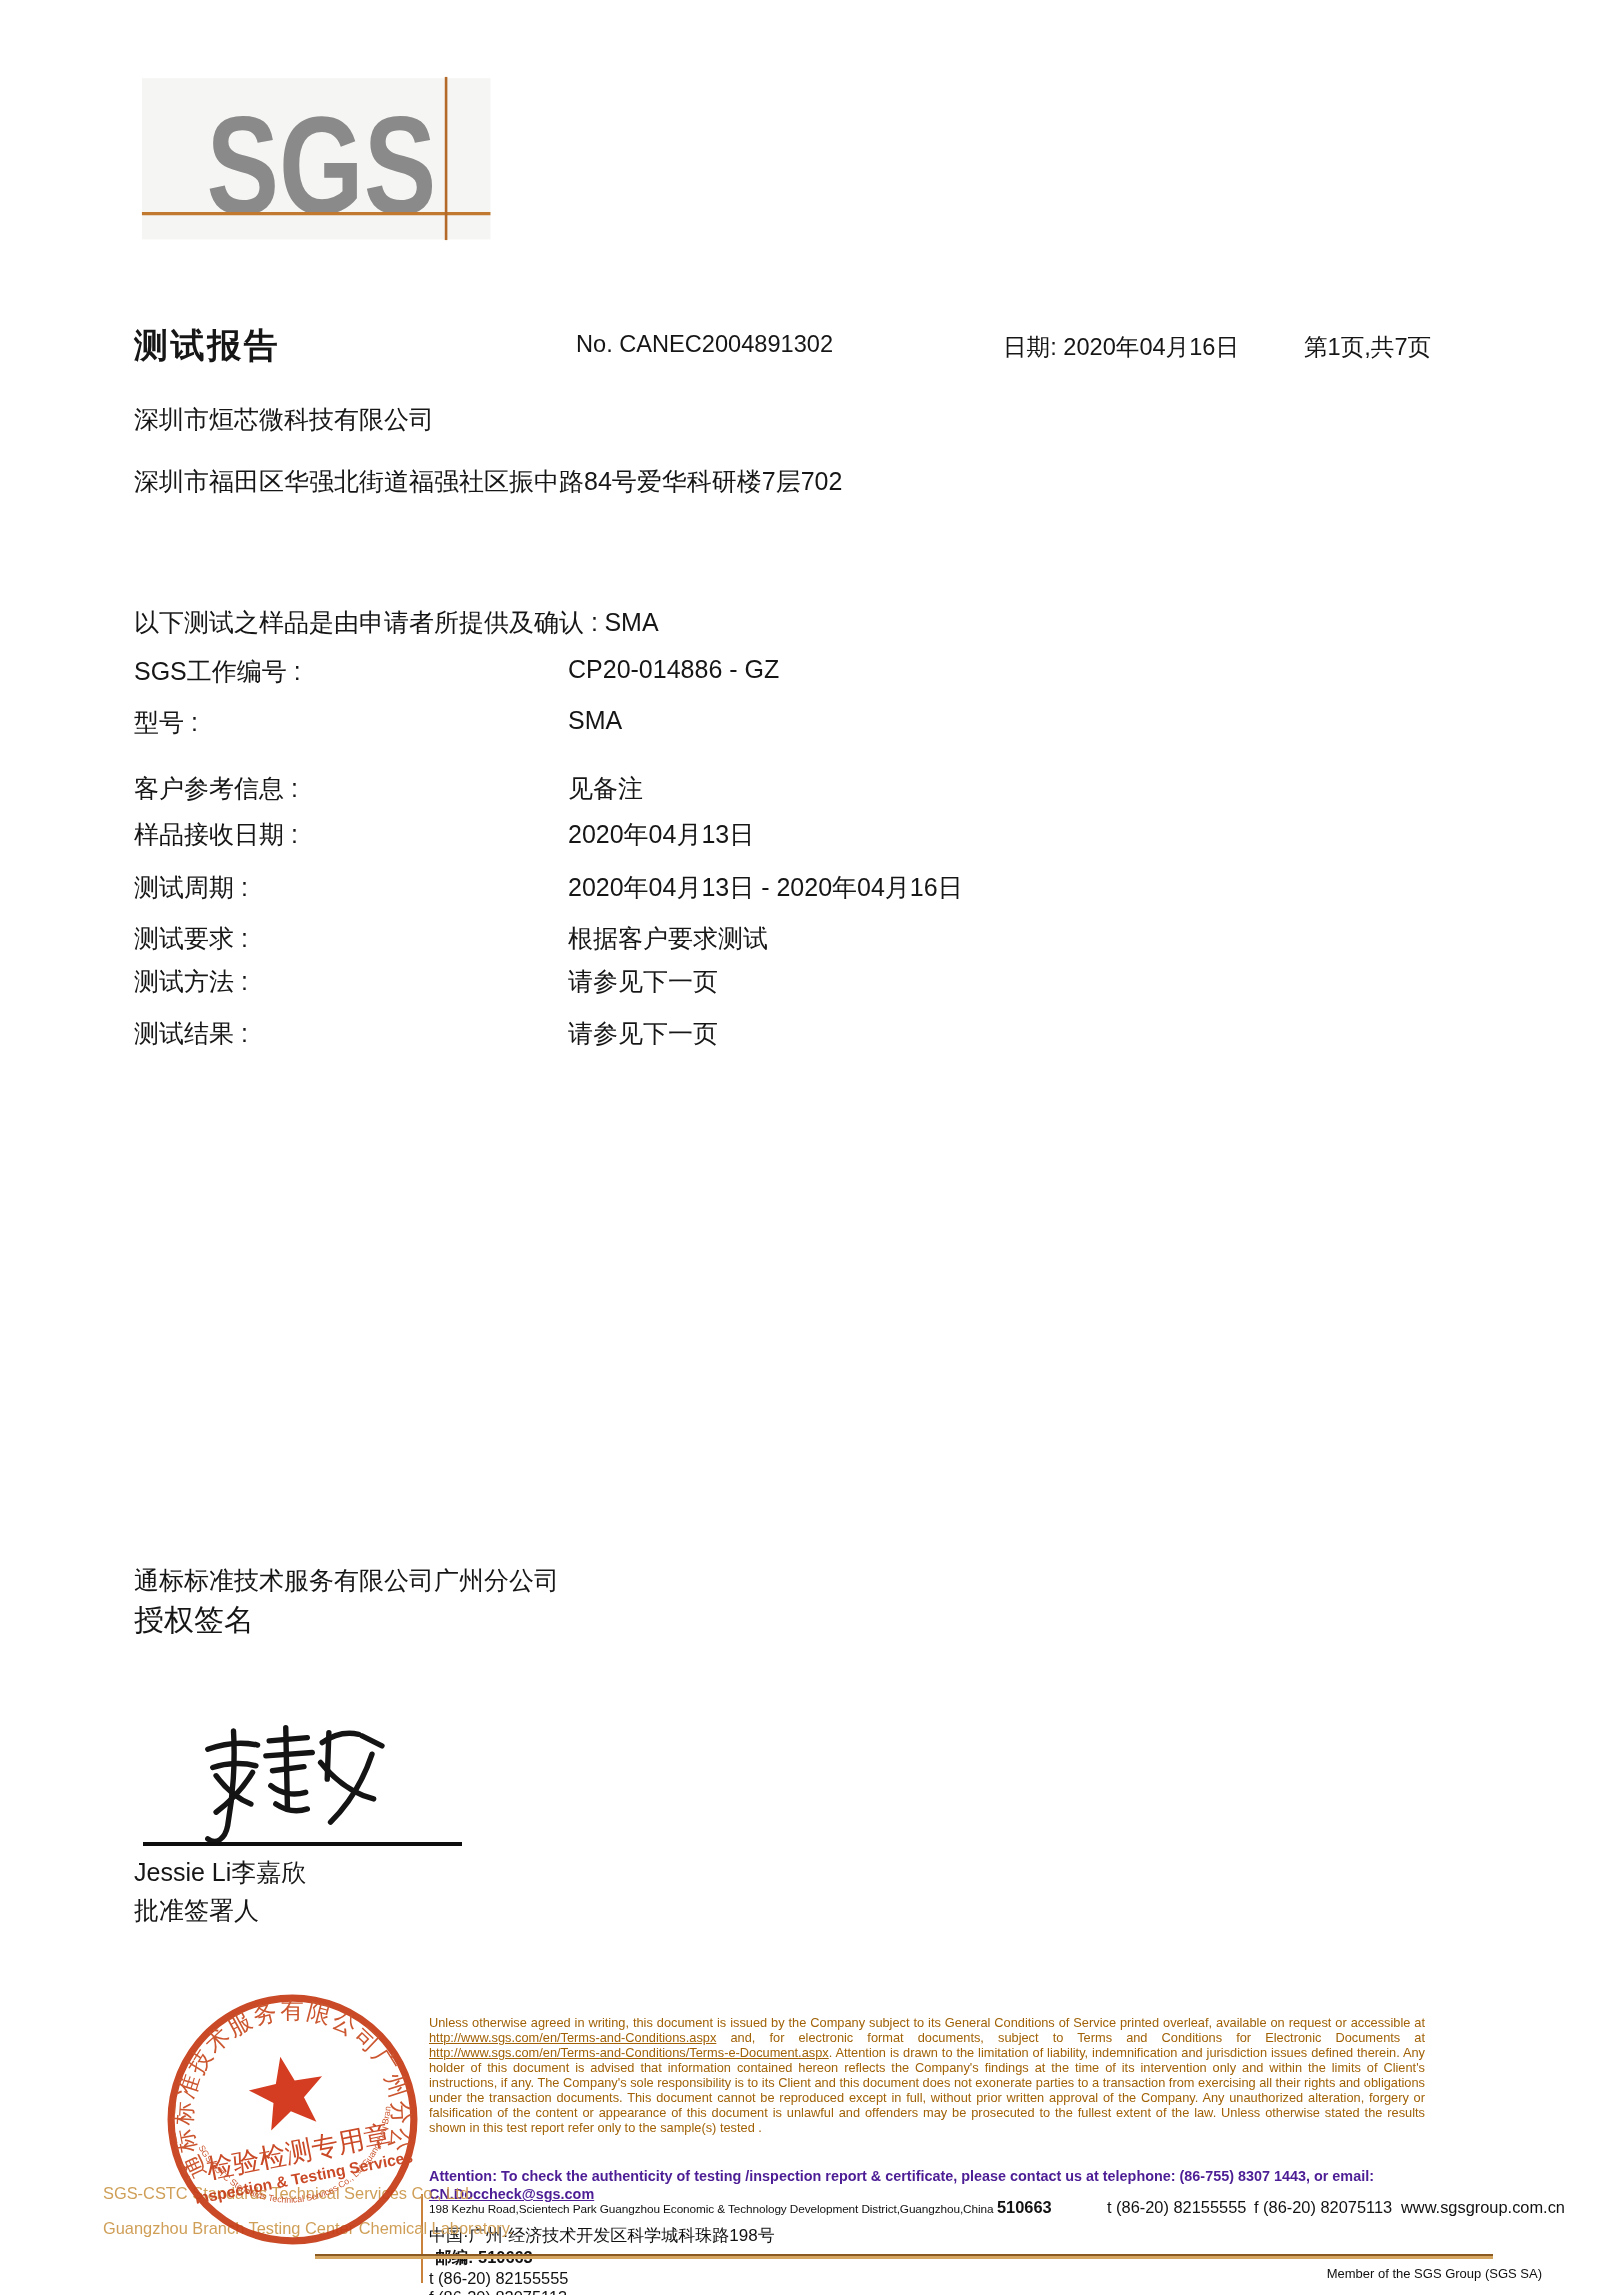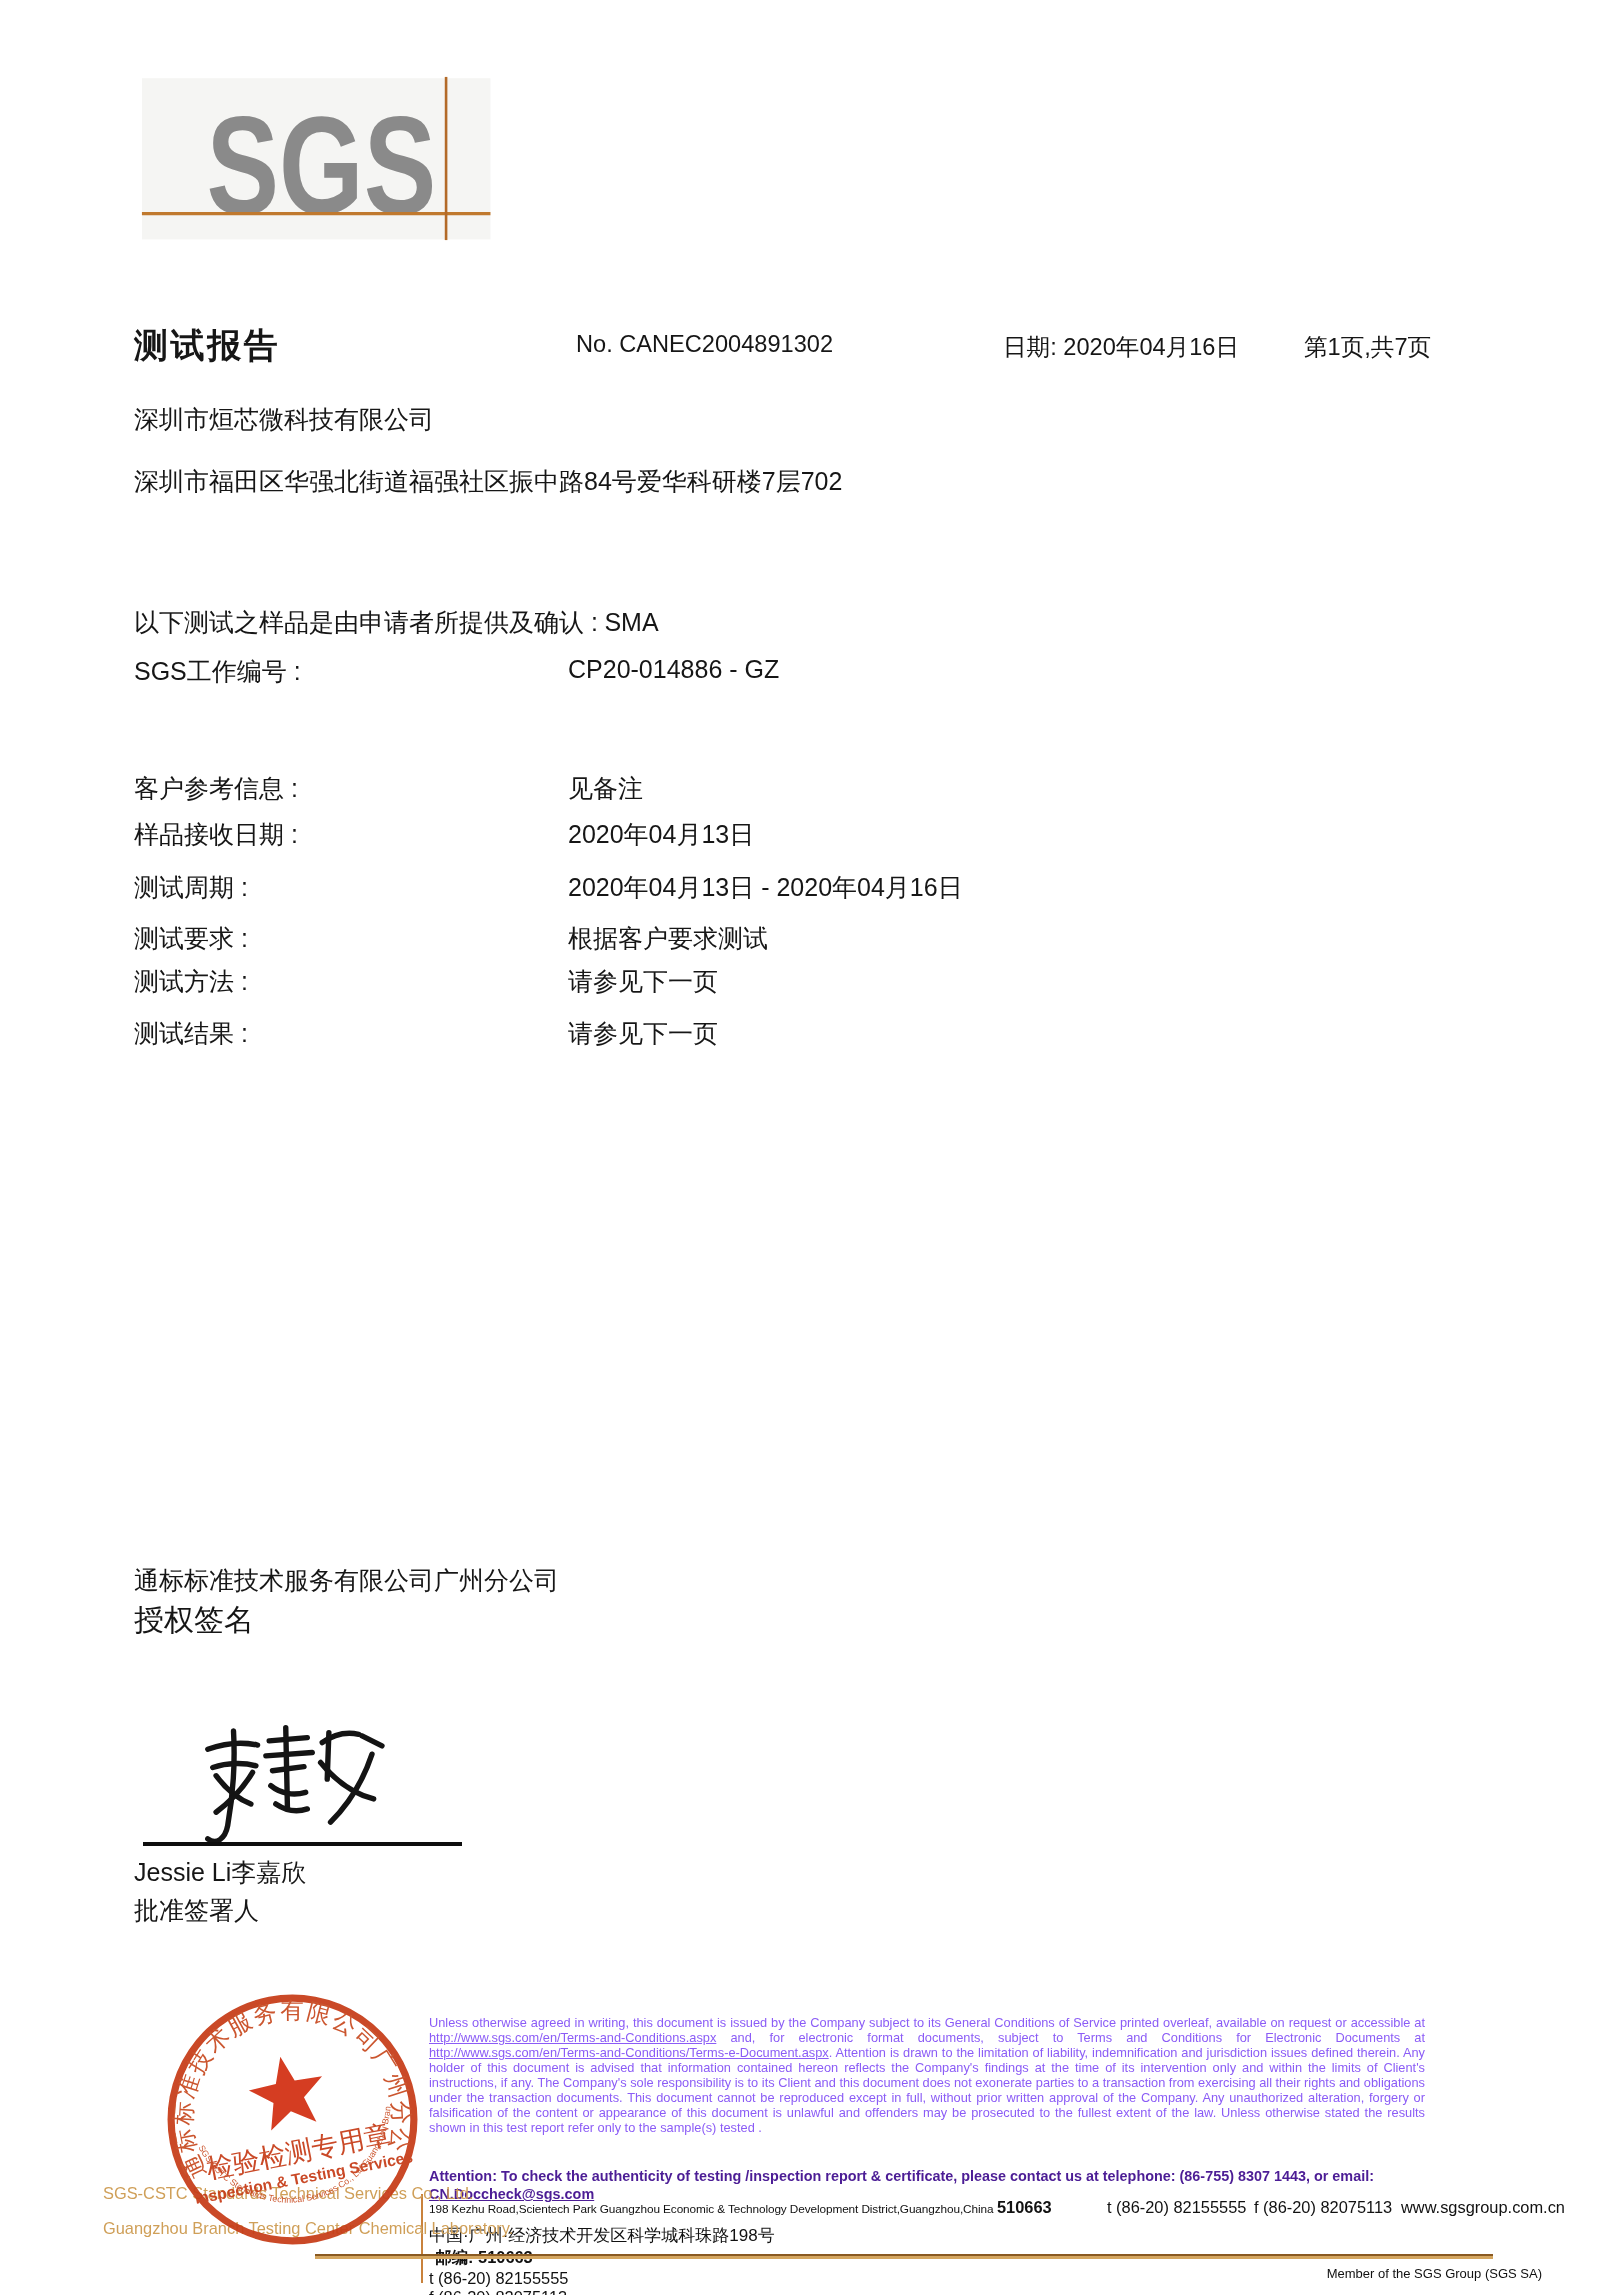--- a/index.html
+++ b/index.html
@@ -30,21 +30,21 @@
   .sig-caption{left:134px;top:1600px;font-size:30px;}
   .sig-svg{left:196px;top:1721px;width:216px;height:141px;}
   .sig-line{left:143px;top:1842px;width:319px;height:3.9px;background:#0e0e0e;}
   .signer{left:134px;top:1856px;font-size:25px;}
   .signer-title{left:134px;top:1894px;font-size:25px;}
   
   .f-company1{left:103px;top:2184px;font-size:16.4px;color:#cf9f58;z-index:1;}
   .f-company2{left:103px;top:2219px;font-size:16.4px;color:#cf9f58;z-index:1;}
   .stamp{left:162px;top:1989px;width:261px;height:261px;z-index:3;transform:rotate(-11deg);opacity:.93;}
   .legal{left:429px;top:2015px;width:996px;font-size:12.8px;line-height:15px;
-         text-align:justify;color:#8b5cf6;}
+         text-align:justify;color:#a16207;}
   .legal .u{text-decoration:underline;}
   .attention{left:429px;top:2167px;width:1008px;font-size:14.4px;line-height:18.3px;
              font-weight:bold;color:#4c1d95;}
   .attention .u{text-decoration:underline;}
   .f-divider{left:421px;top:2194px;width:2px;height:89px;background:#c9823c;}
   .arow{left:429px;width:1001px;display:flex;align-items:baseline;white-space:nowrap;color:#111;}
   .arow1{top:2198px;}
   .arow2{top:2224px;flex-direction:column;}
   .arow .a1{width:568px;flex:none;font-size:11.8px;transform-origin:left;letter-spacing:-0.1px;}
   .arow2 .a1{font-size:17px;letter-spacing:0;}
@@ -80,20 +80,24 @@
   <div class="abs address">深圳市福田区华强北街道福强社区振中路84号爱华科研楼7层702</div>
 
   <div class="abs intro">
     <span>以下测试之样品是由申请者所提供及确认 :</span><span class="val">SMA</span>
   </div>
 
   <div class="abs frow" style="top:655px">
     <span class="lab">SGS工作编号 :</span>
     <span class="val">CP20-014886 - GZ</span>
   </div>
+  <div class="abs frow" style="top:706px">
+    <span class="lab">型号 :</span>
+    <span class="val">SMA</span>
+  </div>
   <div class="abs frow" style="top:772px">
     <span class="lab">客户参考信息 :</span>
     <span class="val">见备注</span>
   </div>
   <div class="abs frow" style="top:818px">
     <span class="lab">样品接收日期 :</span>
     <span class="val">2020年04月13日</span>
   </div>
   <div class="abs frow" style="top:871px">
     <span class="lab">测试周期 :</span>

